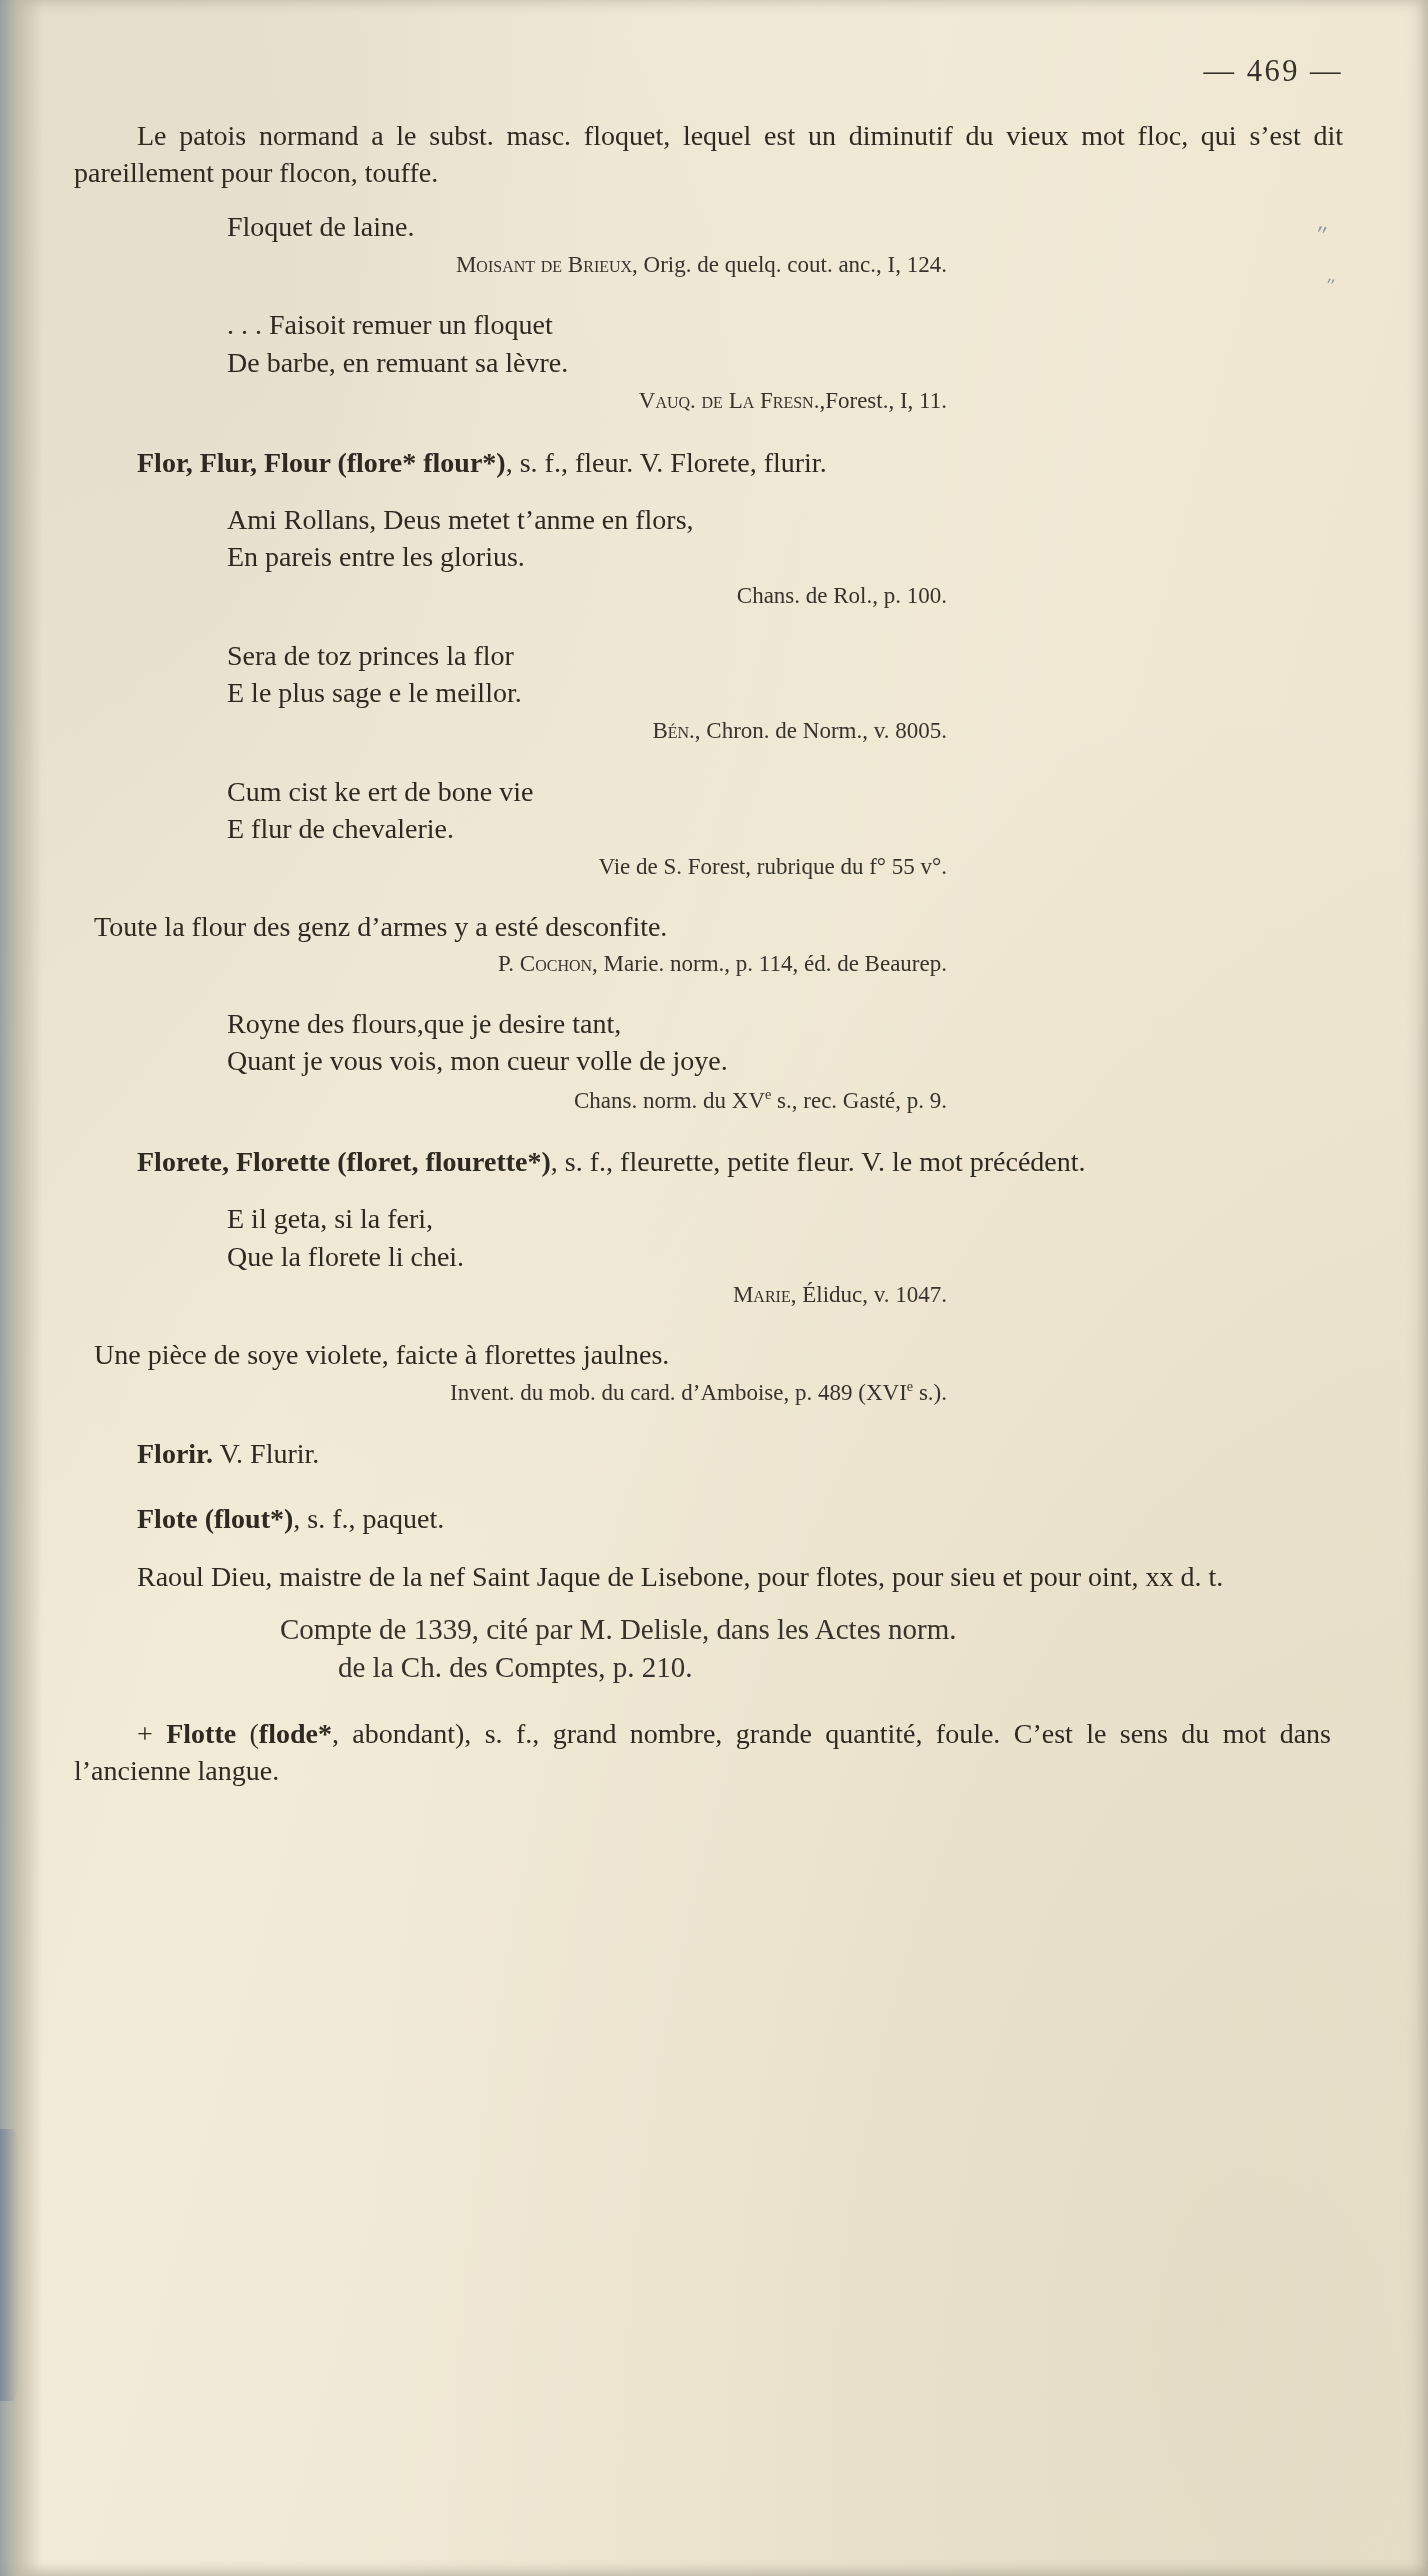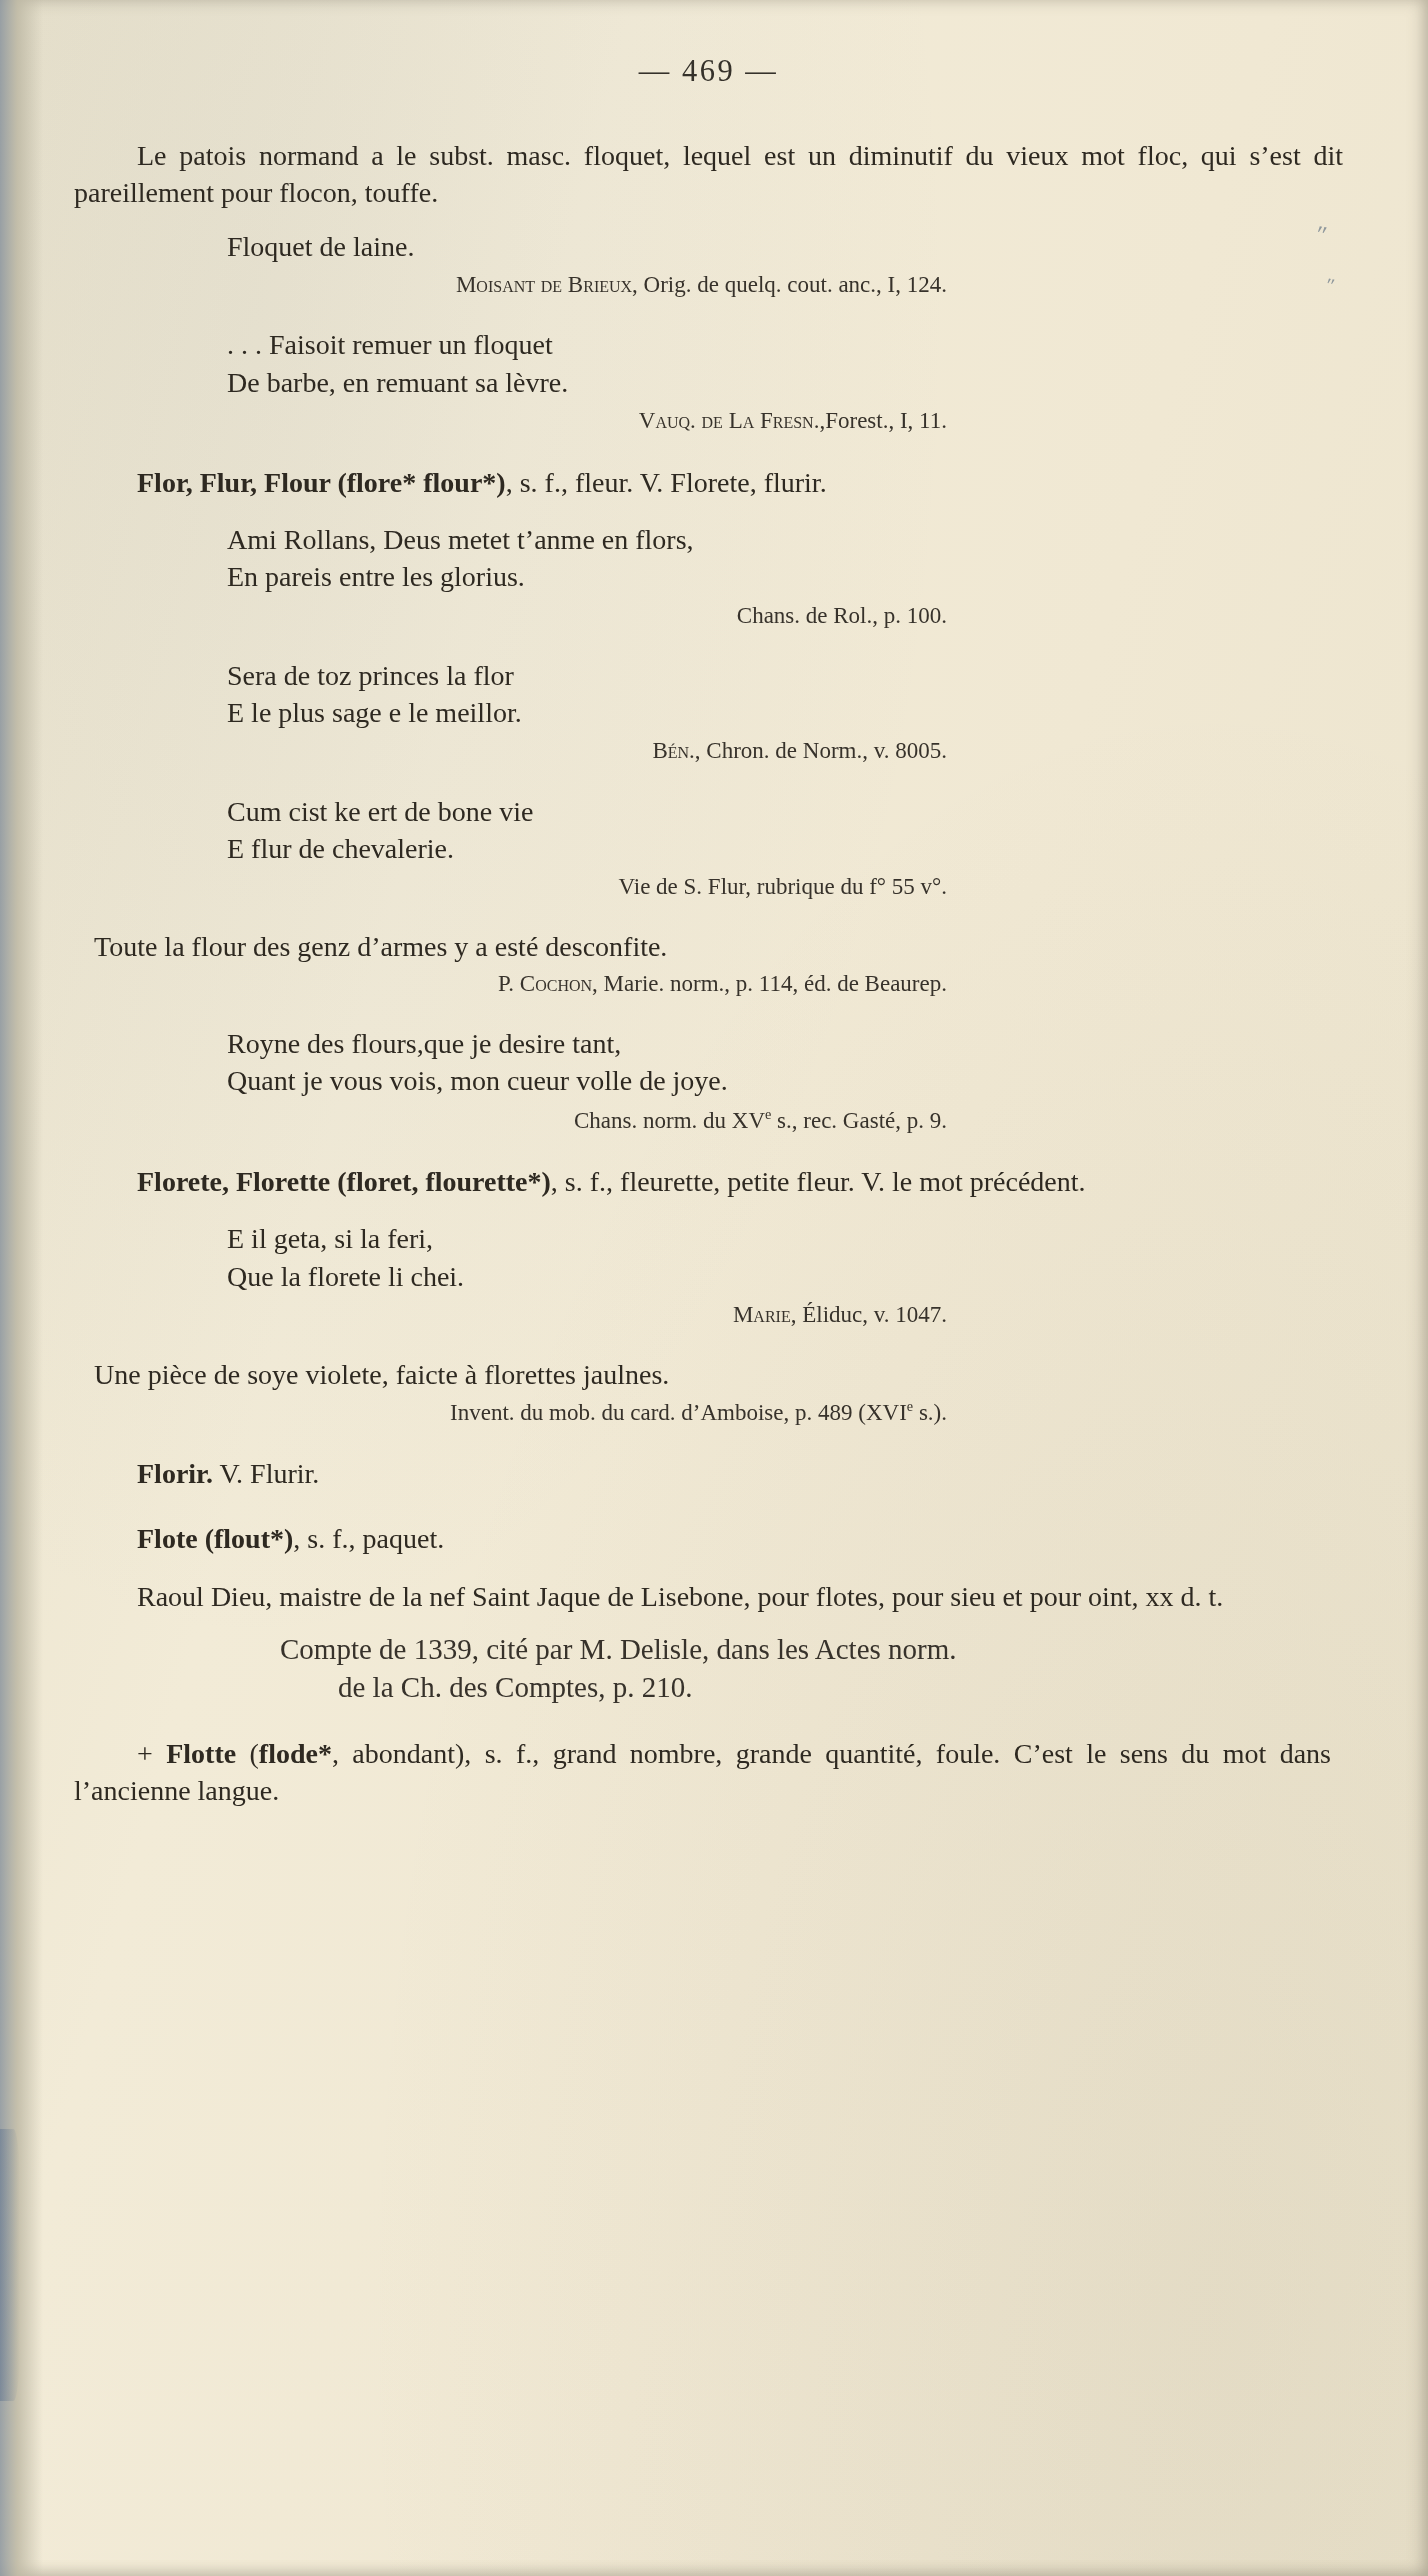--- a/index.html
+++ b/index.html
@@ -21,22 +21,22 @@
     background:linear-gradient(90deg,#8d97a0 0%, #bdb8a4 40%, rgba(236,228,205,0) 100%);
     opacity:.85;
   }
   .smudge{
     position:absolute;left:0;top:2129px;width:21.5px;height:272px;
     background:linear-gradient(90deg, rgba(70,95,130,0.35), rgba(70,95,130,0) 90%);
     border-radius:0 40% 40% 0;
   }
   .content{position:absolute;left:74px;right:86px;top:54px;}
   .page-number{
-    text-align:center;font-size:30.5px;letter-spacing:2.5px;
-    margin:0 0 48px 0;color:#35312a;
+    text-align:right;font-size:30.5px;letter-spacing:2.5px;
+    margin:0 0 28px 0;color:#35312a;
   }
   .block{font-size:28px;line-height:1.33;}
   .body{text-align:justify;text-indent:63px;margin:0 0 16.5px 0;}
   .entry{text-align:justify;text-indent:63px;margin:28px 12px 20px 0;}
   .verse{margin:6.6px 0 5px 153px;}
   .verse .vline{line-height:1.33;}
   .prose-quote{margin:16.5px 0 3.3px 20px;text-align:left;}
   .cite{
     font-size:23px;line-height:1.3;text-align:right;
     margin:3.3px 396px 26.4px 0;color:#37322b;
@@ -88,21 +88,21 @@
         <div class="block cite"><span class="it">Chans. de Rol.</span><span>, p. 100.</span></div>
         <div class="block verse">
           <div class="vline"><span>Sera de toz princes la flor</span></div>
           <div class="vline"><span>E le plus sage e le meillor.</span></div>
         </div>
         <div class="block cite"><span class="sc">Bén.</span><span>, </span><span class="it">Chron. de Norm.</span><span>, v. 8005.</span></div>
         <div class="block verse">
           <div class="vline"><span>Cum cist ke ert de bone vie</span></div>
           <div class="vline"><span>E flur de chevalerie.</span></div>
         </div>
-        <div class="block cite"><span class="it">Vie de S. Flur</span><span>, rubrique du f° 55 v°.</span></div>
+        <div class="block cite"><span class="it">Vie de S. Forest</span><span>, rubrique du f° 55 v°.</span></div>
         <div class="block prose-quote"><span>Toute la flour des genz d’armes y a esté desconfite.</span></div>
         <div class="block cite"><span class="sc">P. Cochon</span><span>, </span><span class="it">Marie. norm.</span><span>, p. 114, éd. de Beaurep.</span></div>
         <div class="block verse">
           <div class="vline"><span>Royne des flours,que je desire tant,</span></div>
           <div class="vline"><span>Quant je vous vois, mon cueur volle de joye.</span></div>
         </div>
         <div class="block cite"><span class="it">Chans. norm. du XV</span><span class="it sup">e</span><span class="it"> s.</span><span>, rec. Gasté, p. 9.</span></div>
         <div class="block entry"><span class="bd">Florete, Florette </span><span class="bd it">(floret, flourette*)</span><span>, </span><span class="it">s. f.</span><span>, fleurette, petite fleur. V. le mot précédent.</span></div>
         <div class="block verse">
           <div class="vline"><span>E il geta, si la feri,</span></div>

